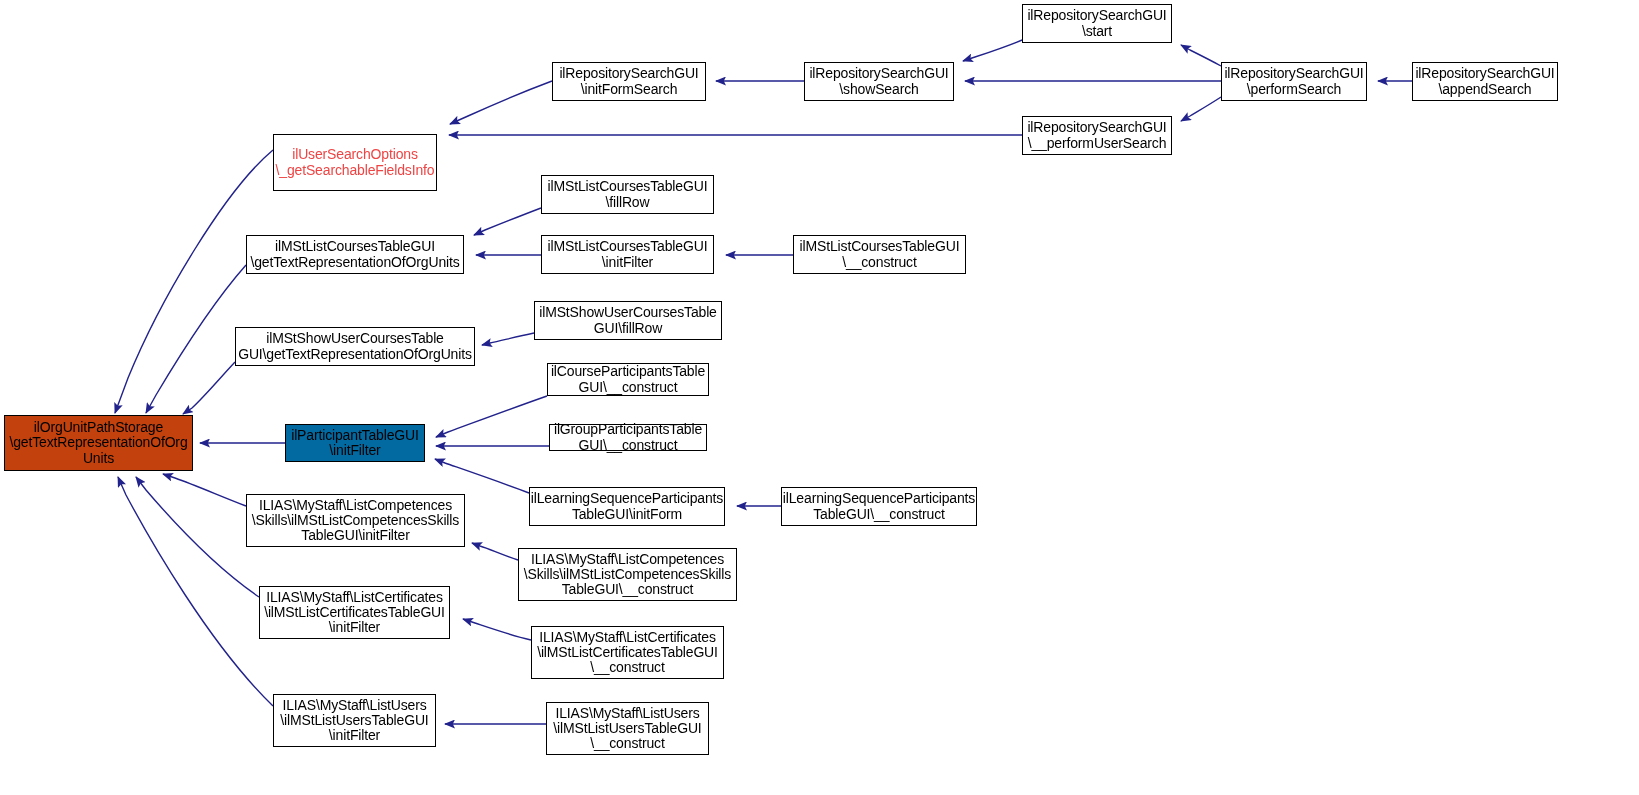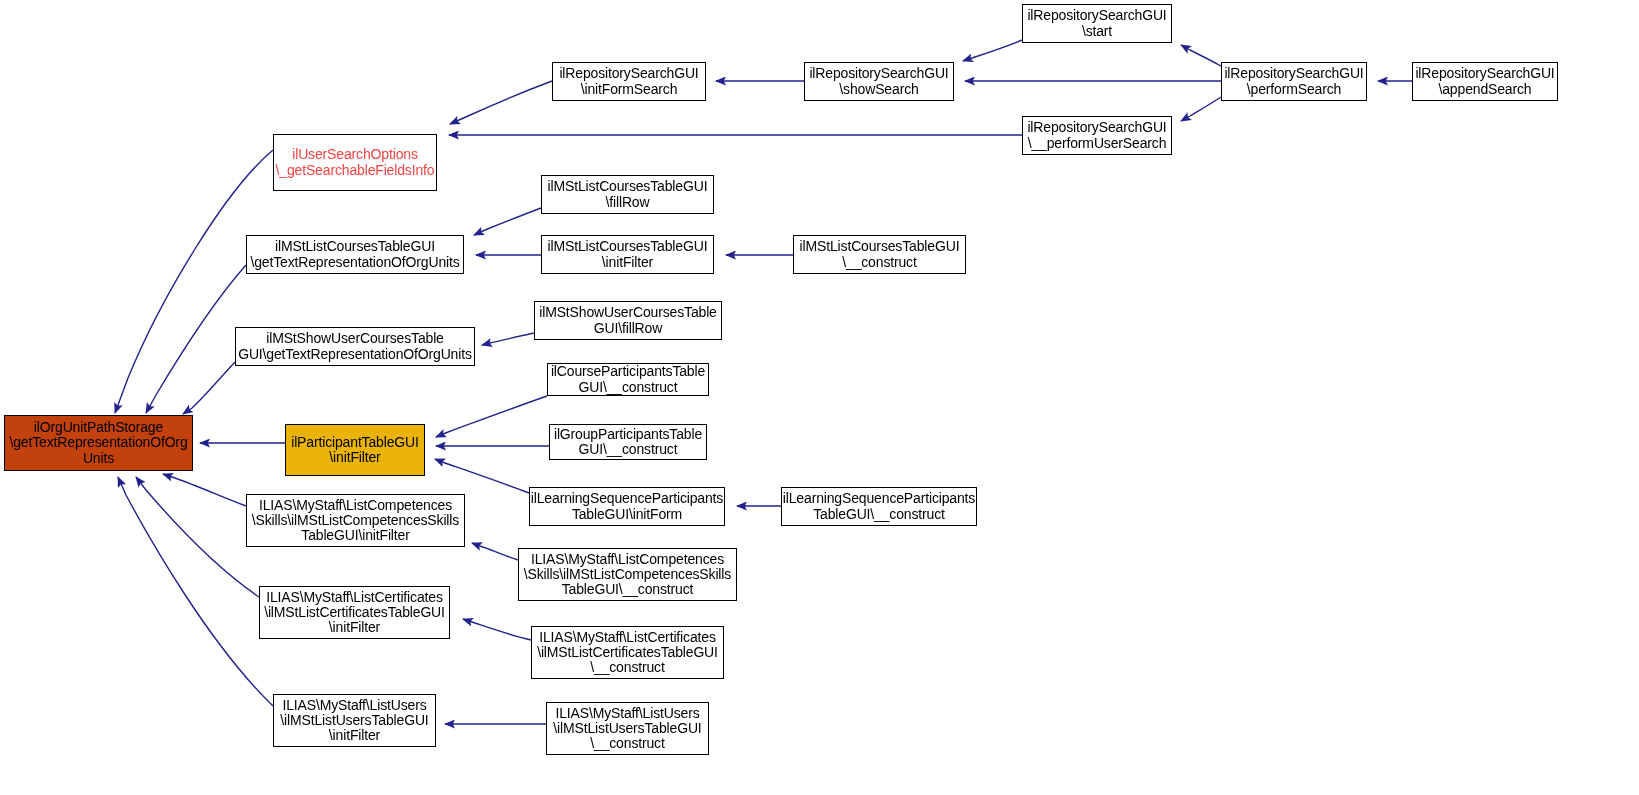--- a/index.html
+++ b/index.html
@@ -92,42 +92,42 @@
   <div id="nodes-group">
       <div class="node focus" style="left: 4px; top: 415px; width: 189px; height: 56px; background: #c2410c; border-color: rgb(0, 0, 0); color: rgb(0, 0, 0);"><span class="node-label">ilOrgUnitPathStorage
 \getTextRepresentationOfOrg
 Units</span></div>
       <div class="node" style="left: 273px; top: 116px; width: 164px; height: 57px; background: rgb(255, 255, 255); border-color: rgb(0, 0, 0); color: #ef4444; margin-top: 18px;"><span class="node-label">ilUserSearchOptions
 \_getSearchableFieldsInfo</span></div>
       <div class="node" style="left: 246px; top: 235px; width: 218px; height: 39px; background: rgb(255, 255, 255); border-color: rgb(0, 0, 0); color: rgb(0, 0, 0);"><span class="node-label">ilMStListCoursesTableGUI
 \getTextRepresentationOfOrgUnits</span></div>
       <div class="node" style="left: 235px; top: 327px; width: 240px; height: 39px; background: rgb(255, 255, 255); border-color: rgb(0, 0, 0); color: rgb(0, 0, 0);"><span class="node-label">ilMStShowUserCoursesTable
 GUI\getTextRepresentationOfOrgUnits</span></div>
-      <div class="node" style="left: 285px; top: 424px; width: 140px; height: 52px; background: #eab308; border-color: rgb(0, 0, 0); color: rgb(0, 0, 0);"><span class="node-label">ilParticipantTableGUI
+      <div class="node" style="left: 285px; top: 424px; width: 140px; height: 38px; background: #0369a1; border-color: rgb(0, 0, 0); color: rgb(0, 0, 0);"><span class="node-label">ilParticipantTableGUI
 \initFilter</span></div>
       <div class="node" style="left: 246px; top: 494px; width: 219px; height: 53px; background: rgb(255, 255, 255); border-color: rgb(0, 0, 0); color: rgb(0, 0, 0);"><span class="node-label">ILIAS\MyStaff\ListCompetences
 \Skills\ilMStListCompetencesSkills
 TableGUI\initFilter</span></div>
       <div class="node" style="left: 259px; top: 586px; width: 191px; height: 53px; background: rgb(255, 255, 255); border-color: rgb(0, 0, 0); color: rgb(0, 0, 0);"><span class="node-label">ILIAS\MyStaff\ListCertificates
 \ilMStListCertificatesTableGUI
 \initFilter</span></div>
       <div class="node" style="left: 273px; top: 694px; width: 163px; height: 53px; background: rgb(255, 255, 255); border-color: rgb(0, 0, 0); color: rgb(0, 0, 0);"><span class="node-label">ILIAS\MyStaff\ListUsers
 \ilMStListUsersTableGUI
 \initFilter</span></div>
       <div class="node" style="left: 552px; top: 62px; width: 154px; height: 39px; background: rgb(255, 255, 255); border-color: rgb(0, 0, 0); color: rgb(0, 0, 0);"><span class="node-label">ilRepositorySearchGUI
 \initFormSearch</span></div>
       <div class="node" style="left: 541px; top: 175px; width: 173px; height: 39px; background: rgb(255, 255, 255); border-color: rgb(0, 0, 0); color: rgb(0, 0, 0);"><span class="node-label">ilMStListCoursesTableGUI
 \fillRow</span></div>
       <div class="node" style="left: 541px; top: 235px; width: 173px; height: 39px; background: rgb(255, 255, 255); border-color: rgb(0, 0, 0); color: rgb(0, 0, 0);"><span class="node-label">ilMStListCoursesTableGUI
 \initFilter</span></div>
       <div class="node" style="left: 534px; top: 301px; width: 188px; height: 39px; background: rgb(255, 255, 255); border-color: rgb(0, 0, 0); color: rgb(0, 0, 0);"><span class="node-label">ilMStShowUserCoursesTable
 GUI\fillRow</span></div>
       <div class="node" style="left: 547px; top: 363px; width: 162px; height: 33px; background: rgb(255, 255, 255); border-color: rgb(0, 0, 0); color: rgb(0, 0, 0);"><span class="node-label">ilCourseParticipantsTable
 GUI\__construct</span></div>
-      <div class="node" style="left: 549px; top: 424px; width: 158px; height: 36px; background: rgb(255, 255, 255); border-color: rgb(0, 0, 0); color: rgb(0, 0, 0);"><span class="node-label">ilGroupParticipantsTable
+      <div class="node" style="left: 549px; top: 424px; width: 158px; height: 27px; background: rgb(255, 255, 255); border-color: rgb(0, 0, 0); color: rgb(0, 0, 0);"><span class="node-label">ilGroupParticipantsTable
 GUI\__construct</span></div>
       <div class="node" style="left: 529px; top: 487px; width: 196px; height: 39px; background: rgb(255, 255, 255); border-color: rgb(0, 0, 0); color: rgb(0, 0, 0);"><span class="node-label">ilLearningSequenceParticipants
 TableGUI\initForm</span></div>
       <div class="node" style="left: 518px; top: 548px; width: 219px; height: 53px; background: rgb(255, 255, 255); border-color: rgb(0, 0, 0); color: rgb(0, 0, 0);"><span class="node-label">ILIAS\MyStaff\ListCompetences
 \Skills\ilMStListCompetencesSkills
 TableGUI\__construct</span></div>
       <div class="node" style="left: 531px; top: 626px; width: 193px; height: 53px; background: rgb(255, 255, 255); border-color: rgb(0, 0, 0); color: rgb(0, 0, 0);"><span class="node-label">ILIAS\MyStaff\ListCertificates
 \ilMStListCertificatesTableGUI
 \__construct</span></div>
       <div class="node" style="left: 546px; top: 702px; width: 163px; height: 53px; background: rgb(255, 255, 255); border-color: rgb(0, 0, 0); color: rgb(0, 0, 0);"><span class="node-label">ILIAS\MyStaff\ListUsers

